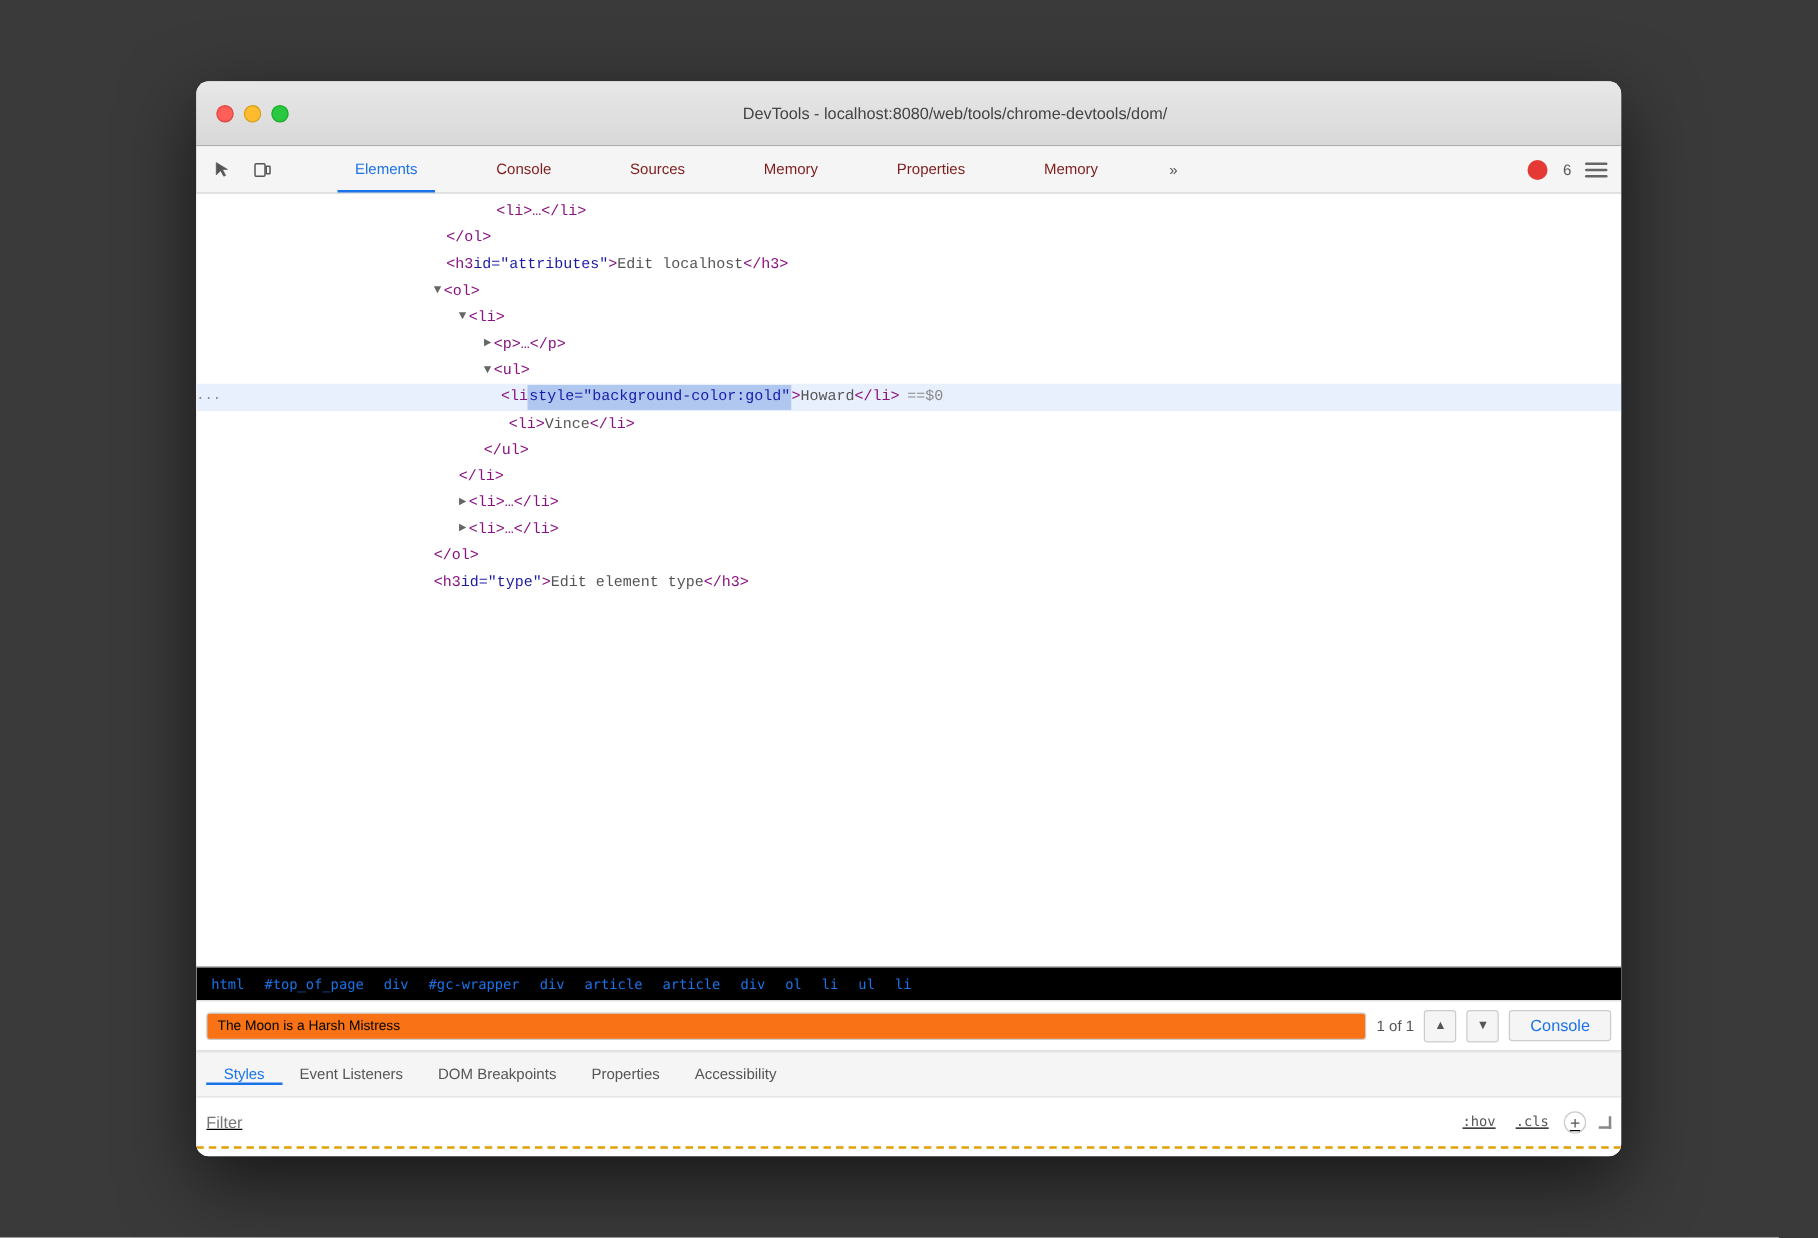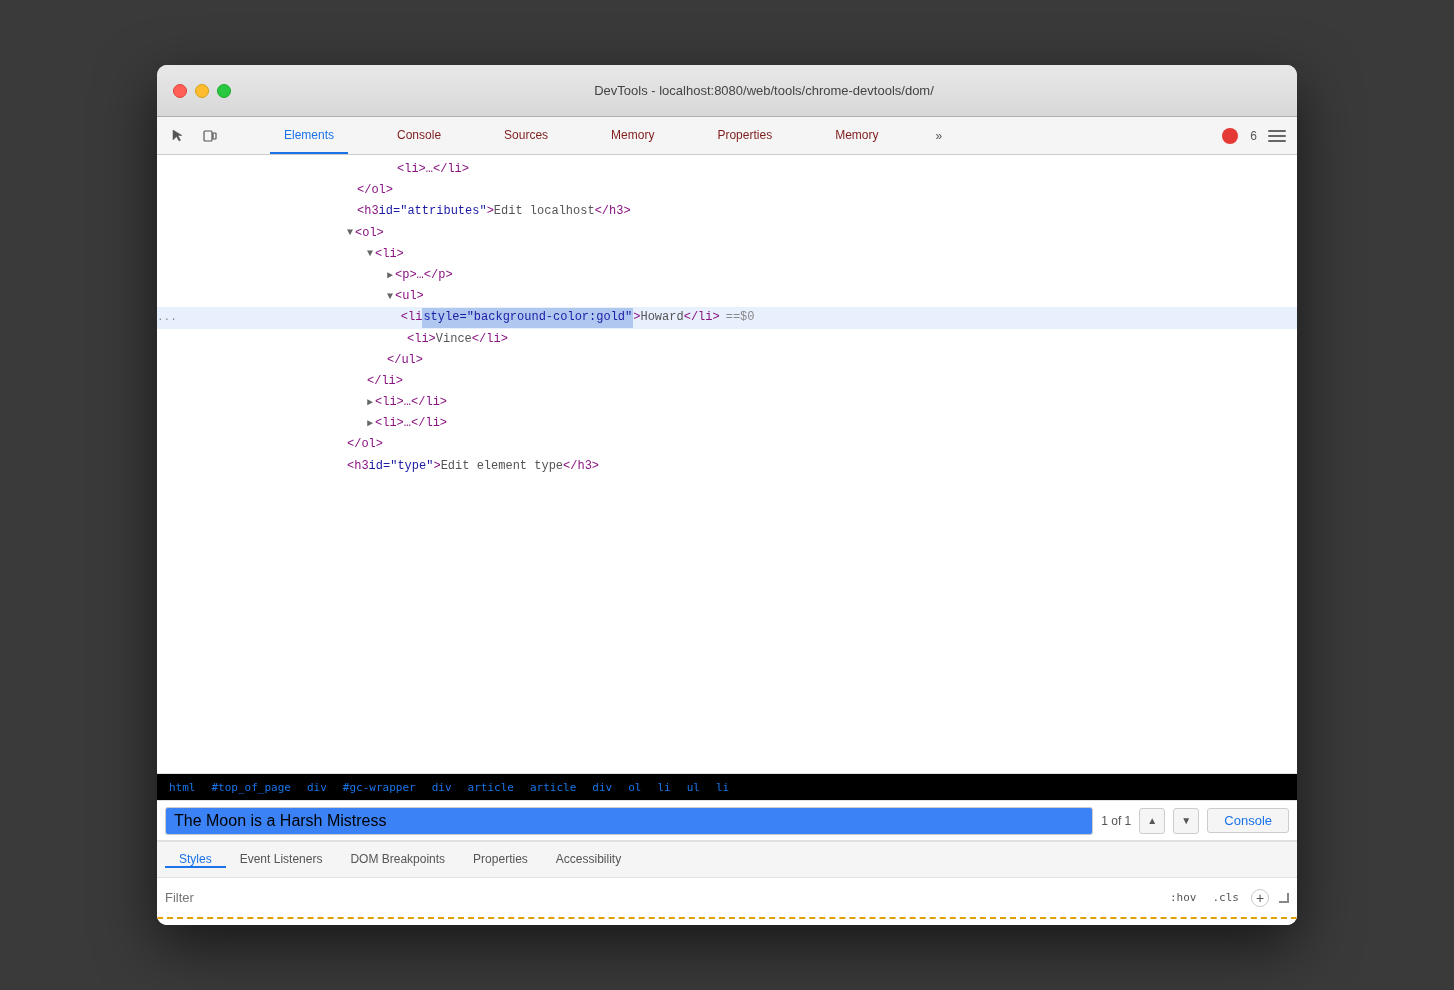--- a/index.html
+++ b/index.html
@@ -222,23 +222,23 @@
       align-items: center;
       padding: 0 8px;
       gap: 8px;
       flex-shrink: 0;
     }
     .search-input {
       flex: 1;
       border: 1px solid #ccc;
       border-radius: 3px;
       padding: 4px 8px;
-      font-size: 16px;
+      font-size: 11px;
       outline: none;
-      background: #3b82f6;
+      background: #f97316;
     }
     .search-count {
       font-size: 12px;
       color: #555;
       white-space: nowrap;
     }
     .search-nav-btn {
       width: 26px;
       height: 26px;
       border: 1px solid #ccc;
@@ -287,20 +287,21 @@
     
     .filter-bar {
       background: white;
       border-top: 1px solid #e0e0e0;
       height: 40px;
       display: flex;
       align-items: center;
       padding: 0 8px;
       gap: 8px;
       flex-shrink: 0;
+      text-decoration: underline;
     }
     .filter-input {
       flex: 1;
       border: none;
       font-size: 13px;
       outline: none;
       color: #999;
       background: transparent;
     }
     .filter-actions {

